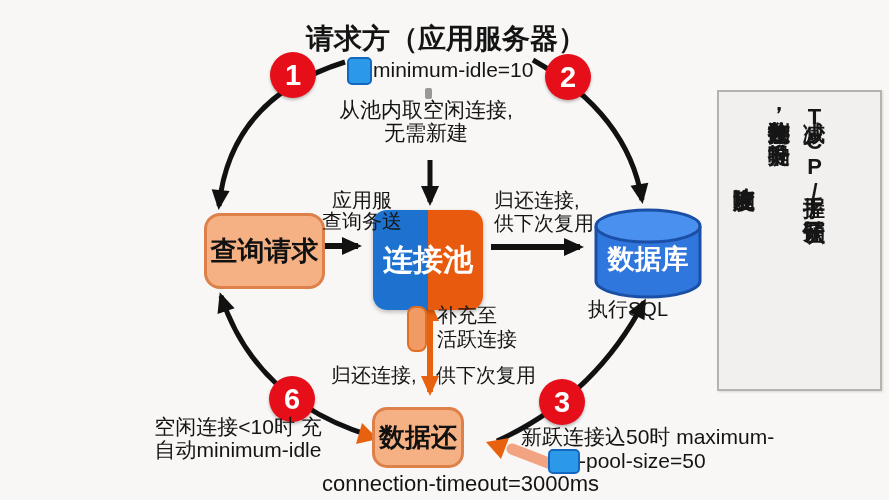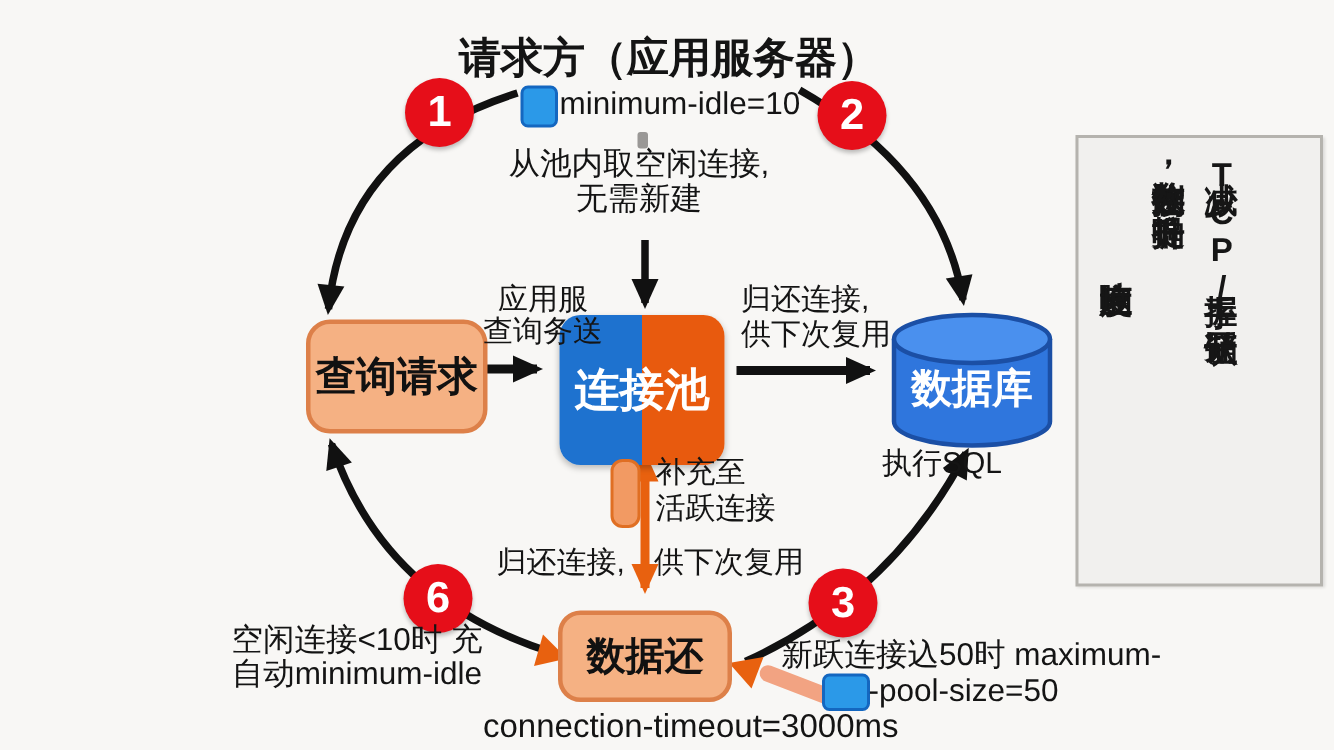--- a/index.html
+++ b/index.html
@@ -10,21 +10,21 @@
   .center{text-align:center;}
   .right{text-align:right;}
   .title{left:256px;top:20px;width:380px;text-align:center;font-size:28px;font-weight:bold;}
   .badge{position:absolute;width:46px;height:46px;border-radius:50%;background:#e60e19;color:#fff;
          font-weight:bold;font-size:29px;display:flex;align-items:center;justify-content:center;
          z-index:4;box-shadow:0 2px 3px rgba(0,0,0,.25);}
   .node{position:absolute;display:flex;align-items:center;justify-content:center;
         font-weight:bold;z-index:3;box-sizing:border-box;}
   .peach{background:#f5b183;border:3px solid #dd8049;border-radius:16px;color:#111;}
   .node-query{left:164px;top:213px;width:121px;height:76px;font-size:27px;margin-left:40px;}
-  .node-return{left:372px;top:407px;width:116px;height:61px;font-size:26px;border-radius:15px;}
+  .node-return{left:372px;top:407px;width:92px;height:61px;font-size:26px;border-radius:15px;}
   .node-pool{left:373px;top:210px;width:110px;height:100px;border-radius:14px;color:#fff;font-size:30px;
              background:linear-gradient(90deg,#1e72cf 0%,#1e72cf 50%,#e85a0e 50%,#e85a0e 100%);
              box-shadow:0 2px 4px rgba(0,0,0,.25);}
   .node-db{left:592px;top:205px;width:112px;height:96px;background:none;}
   .db-label{position:absolute;left:0;top:36px;width:112px;text-align:center;color:#fff;
             font-weight:bold;font-size:27px;z-index:4;}
   .chip{position:absolute;background:#2b99e8;border:2px solid #1467c0;border-radius:5px;z-index:5;}
   .chip-min{left:347px;top:57px;width:21px;height:24px;}
   .chip-max{left:548px;top:449px;width:28px;height:21px;}
   .tick{position:absolute;left:425px;top:88px;width:7px;height:11px;background:#9a9896;border-radius:2px;z-index:5;}

